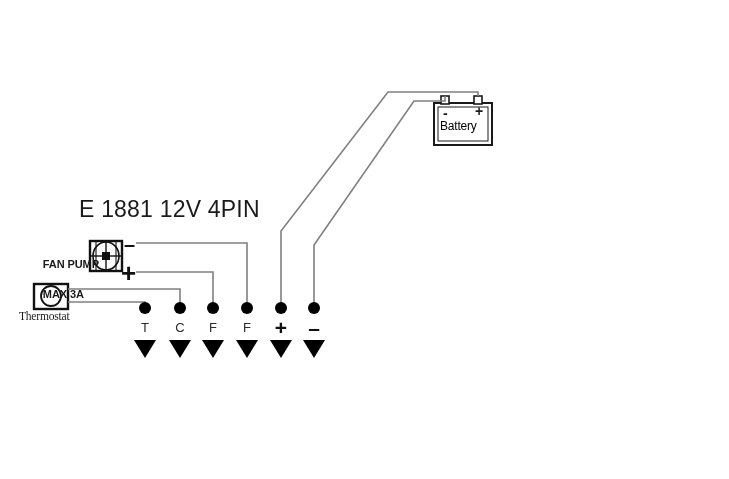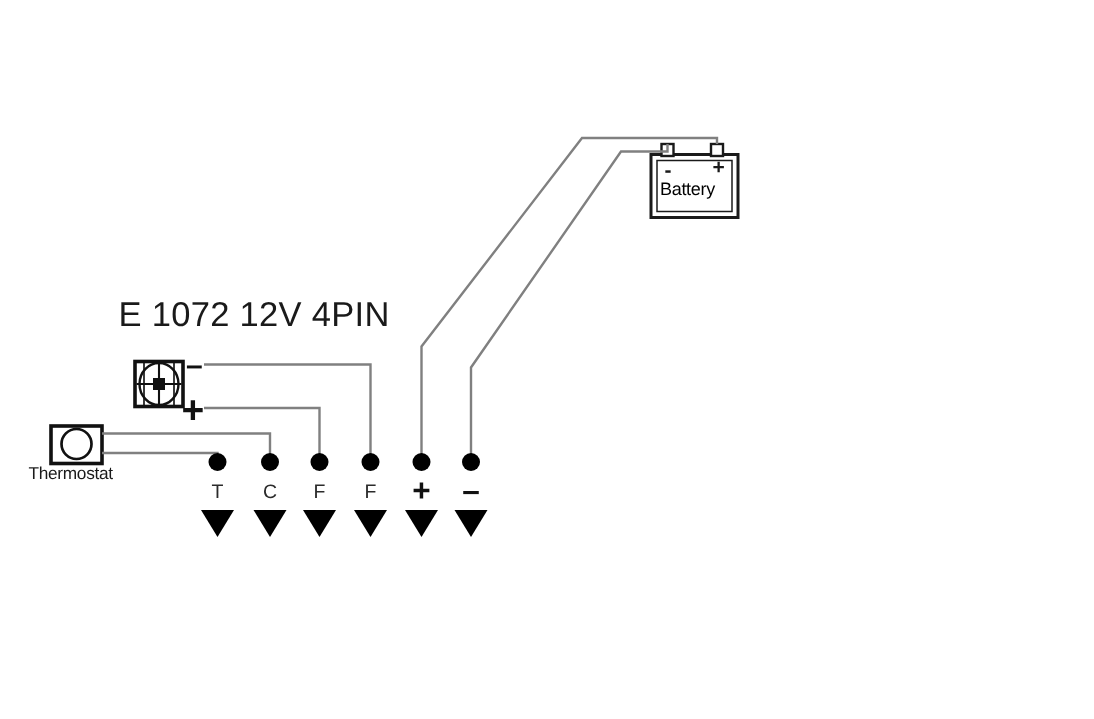--- a/index.html
+++ b/index.html
@@ -48,20 +48,21 @@
     font-size: 11px;
     font-weight: bold;
     line-height: 15px;
     letter-spacing: -0.1px;
   }
   .thermostat-label {
     left: 19px;
     top: 310px;
     font-size: 11.5px;
     letter-spacing: -0.2px;
+    font-family: Liberation Serif, serif;
   }
   .battery-label {
     left: 440px;
     top: 119px;
     font-size: 12px;
     letter-spacing: -0.2px;
     color: #000000;
   }
   .bat-sign {
     font-size: 14px;
@@ -172,23 +173,27 @@
           <polygon points="270,340 292,340 281,358" fill="#000000"></polygon>
         </g>
         <g>
           <circle cx="314" cy="308" r="6" fill="#000000"></circle>
           <polygon points="303,340 325,340 314,358" fill="#000000"></polygon>
         </g>
       </g>
   </svg>
 
   <div class="title-block">
-    <span class="title-line">E 1072 12V 4PIN</span>
+    <span class="title-line">E 1881 12V 4PIN</span>
   </div>
 
+  <div class="lbl fan-label">
+    <span>FAN PUMP</span><br>
+    <span>MAX 3A</span>
+  </div>
   <div class="lbl fan-sign fan-minus">–</div>
   <div class="lbl fan-sign fan-plus">+</div>
 
   <div class="lbl thermostat-label">Thermostat</div>
 
   <div class="lbl bat-sign bat-minus">-</div>
   <div class="lbl bat-sign bat-plus">+</div>
   <div class="lbl battery-label">Battery</div>
 
   <div id="terminal-labels">

